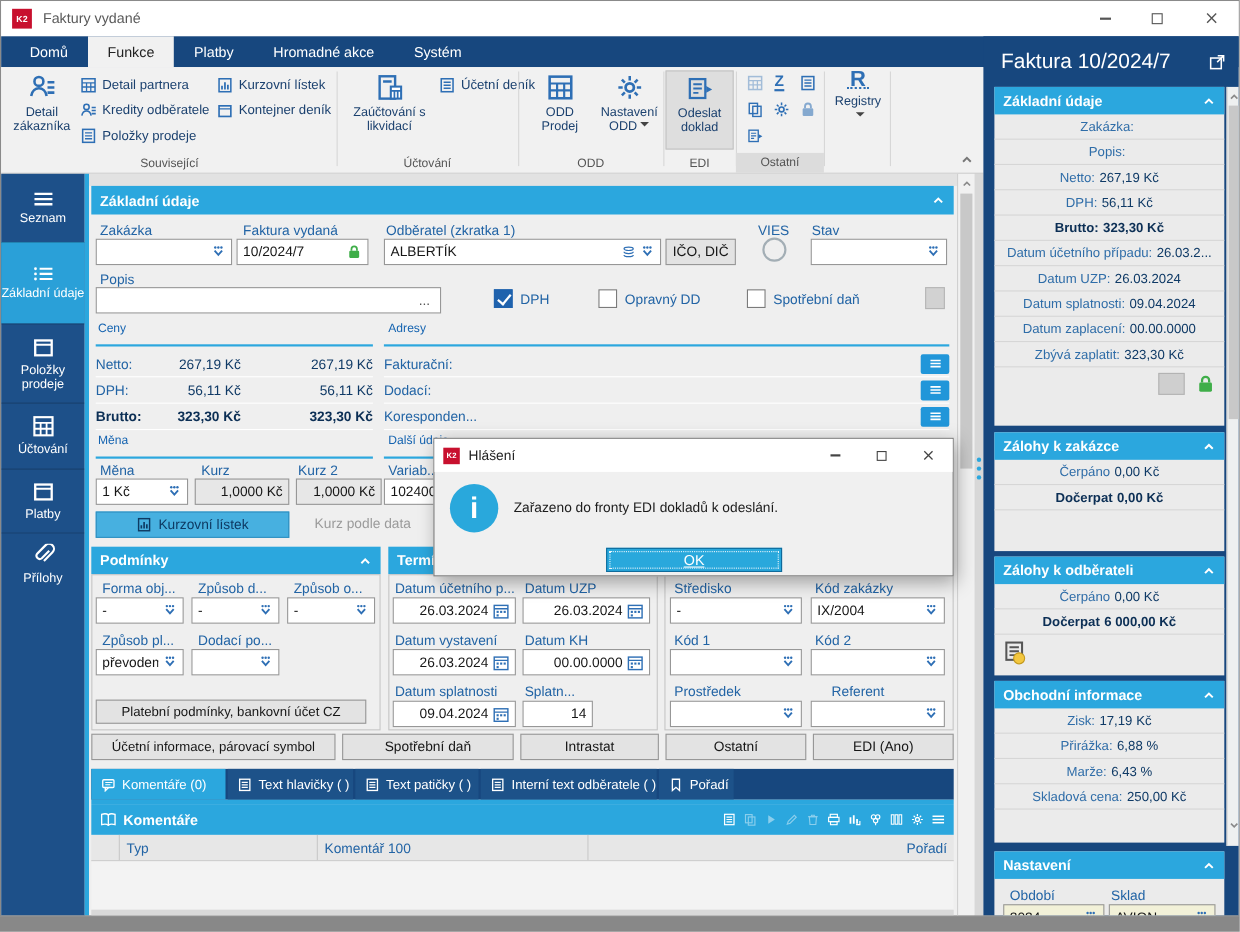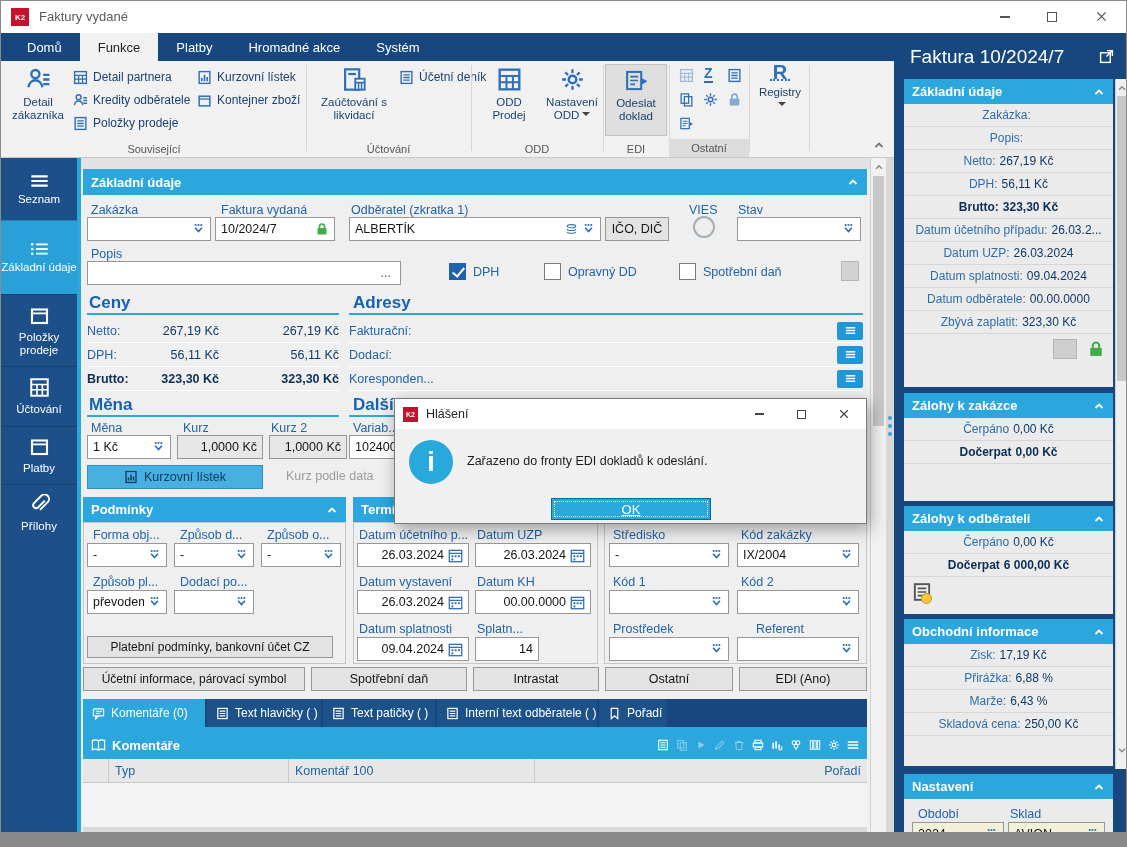--- a/index.html
+++ b/index.html
@@ -37,21 +37,21 @@
 .sech{position:absolute;height:26px;background:#2ba7de;color:#fff;font-weight:700;font-size:13px;display:flex;align-items:center;padding:0 8px}
 .sech svg{color:#fff;width:12px;height:12px;margin-left:auto}
 .lbl{position:absolute;color:#2264a5;font-size:12.5px;white-space:nowrap}
 .fld{position:absolute;height:24px;background:#fff;border:1px solid #979797;display:flex;align-items:center;gap:4px;padding:0 5px;color:#161616}
 .fld .v{flex:1;white-space:nowrap;overflow:hidden}
 .fld .v.r{text-align:right}
 .fld.ro{background:#e7e7e7}
 svg.dd{width:13px;height:12px;color:#2e6fb5;flex:none}
 svg.cal{width:15px;height:15px;color:#2e6fb5;flex:none}
 .btn{position:absolute;height:24px;background:#e3e3e3;border:1px solid #979797;display:flex;align-items:center;justify-content:center;color:#161616;white-space:nowrap;overflow:hidden}
-.gt{position:absolute;color:#1463b0;font-weight:700;font-size:17px;white-space:nowrap}
+.gt{position:absolute;color:#1463b0;font-weight:400;font-size:11px;white-space:nowrap}
 .gl{position:absolute;height:2px;background:#2ba7de}
 .crow{position:absolute;height:24px;border-bottom:1px solid #fff;display:flex;align-items:center}
 .cl{color:#2264a5;white-space:nowrap}
 .cv{color:#103a66;text-align:right;white-space:nowrap}
 .crow.b .cl,.crow.b .cv{font-weight:700;color:#0c2f55}
 .burgbtn{margin-left:auto;width:26px;height:18px;background:#2196d9;border-radius:2px;display:flex;align-items:center;justify-content:center}
 .burgbtn svg{width:13px;height:13px;color:#fff}
 .cb{position:absolute;width:17px;height:17px;border:1px solid #7b7b7b;background:#fff}
 .cb.on{background:#1f62ad;border-color:#1f62ad}
 .cb.on::after{content:"";position:absolute;left:5px;top:1px;width:5px;height:10px;border:solid #fff;border-width:0 2px 2px 0;transform:rotate(40deg)}
@@ -279,21 +279,21 @@
     <div class="rsm" style="left:196px;top:6px">
         <svg>
           <use href="#chartdoc"></use>
         </svg>
         <span>Kurzovní lístek</span>
       </div>
     <div class="rsm" style="left:196px;top:29px">
         <svg>
           <use href="#boxic"></use>
         </svg>
-        <span>Kontejner zboží</span>
+        <span>Kontejner deník</span>
       </div>
     <div class="rgl" style="left:8px;width:290px">Související</div>
     <div class="rsep" style="left:305px"></div>
 
     <div class="rbig" style="left:312px;width:82px">
       <svg>
           <use href="#calcdoc"></use>
         </svg>
       <span>Zaúčtování s likvidací</span>
     </div>
@@ -818,21 +818,21 @@
         </div>
       <div class="prow">
           <span class="l">Datum UZP:</span>
           <span class="v">26.03.2024</span>
         </div>
       <div class="prow">
           <span class="l">Datum splatnosti:</span>
           <span class="v">09.04.2024</span>
         </div>
       <div class="prow">
-          <span class="l">Datum odběratele:</span>
+          <span class="l">Datum zaplacení:</span>
           <span class="v">00.00.0000</span>
         </div>
       <div class="prow">
           <span class="l">Zbývá zaplatit:</span>
           <span class="v">323,30 Kč</span>
         </div>
       <div style="display:flex;justify-content:flex-end;align-items:center;gap:10px;padding:5px 8px">
         <div style="width:24px;height:20px;background:#cfcfcf;border:1px solid #b3b3b3"></div>
         <svg style="width:18px;height:18px;color:#3fae49">
             <use href="#lock"></use>

